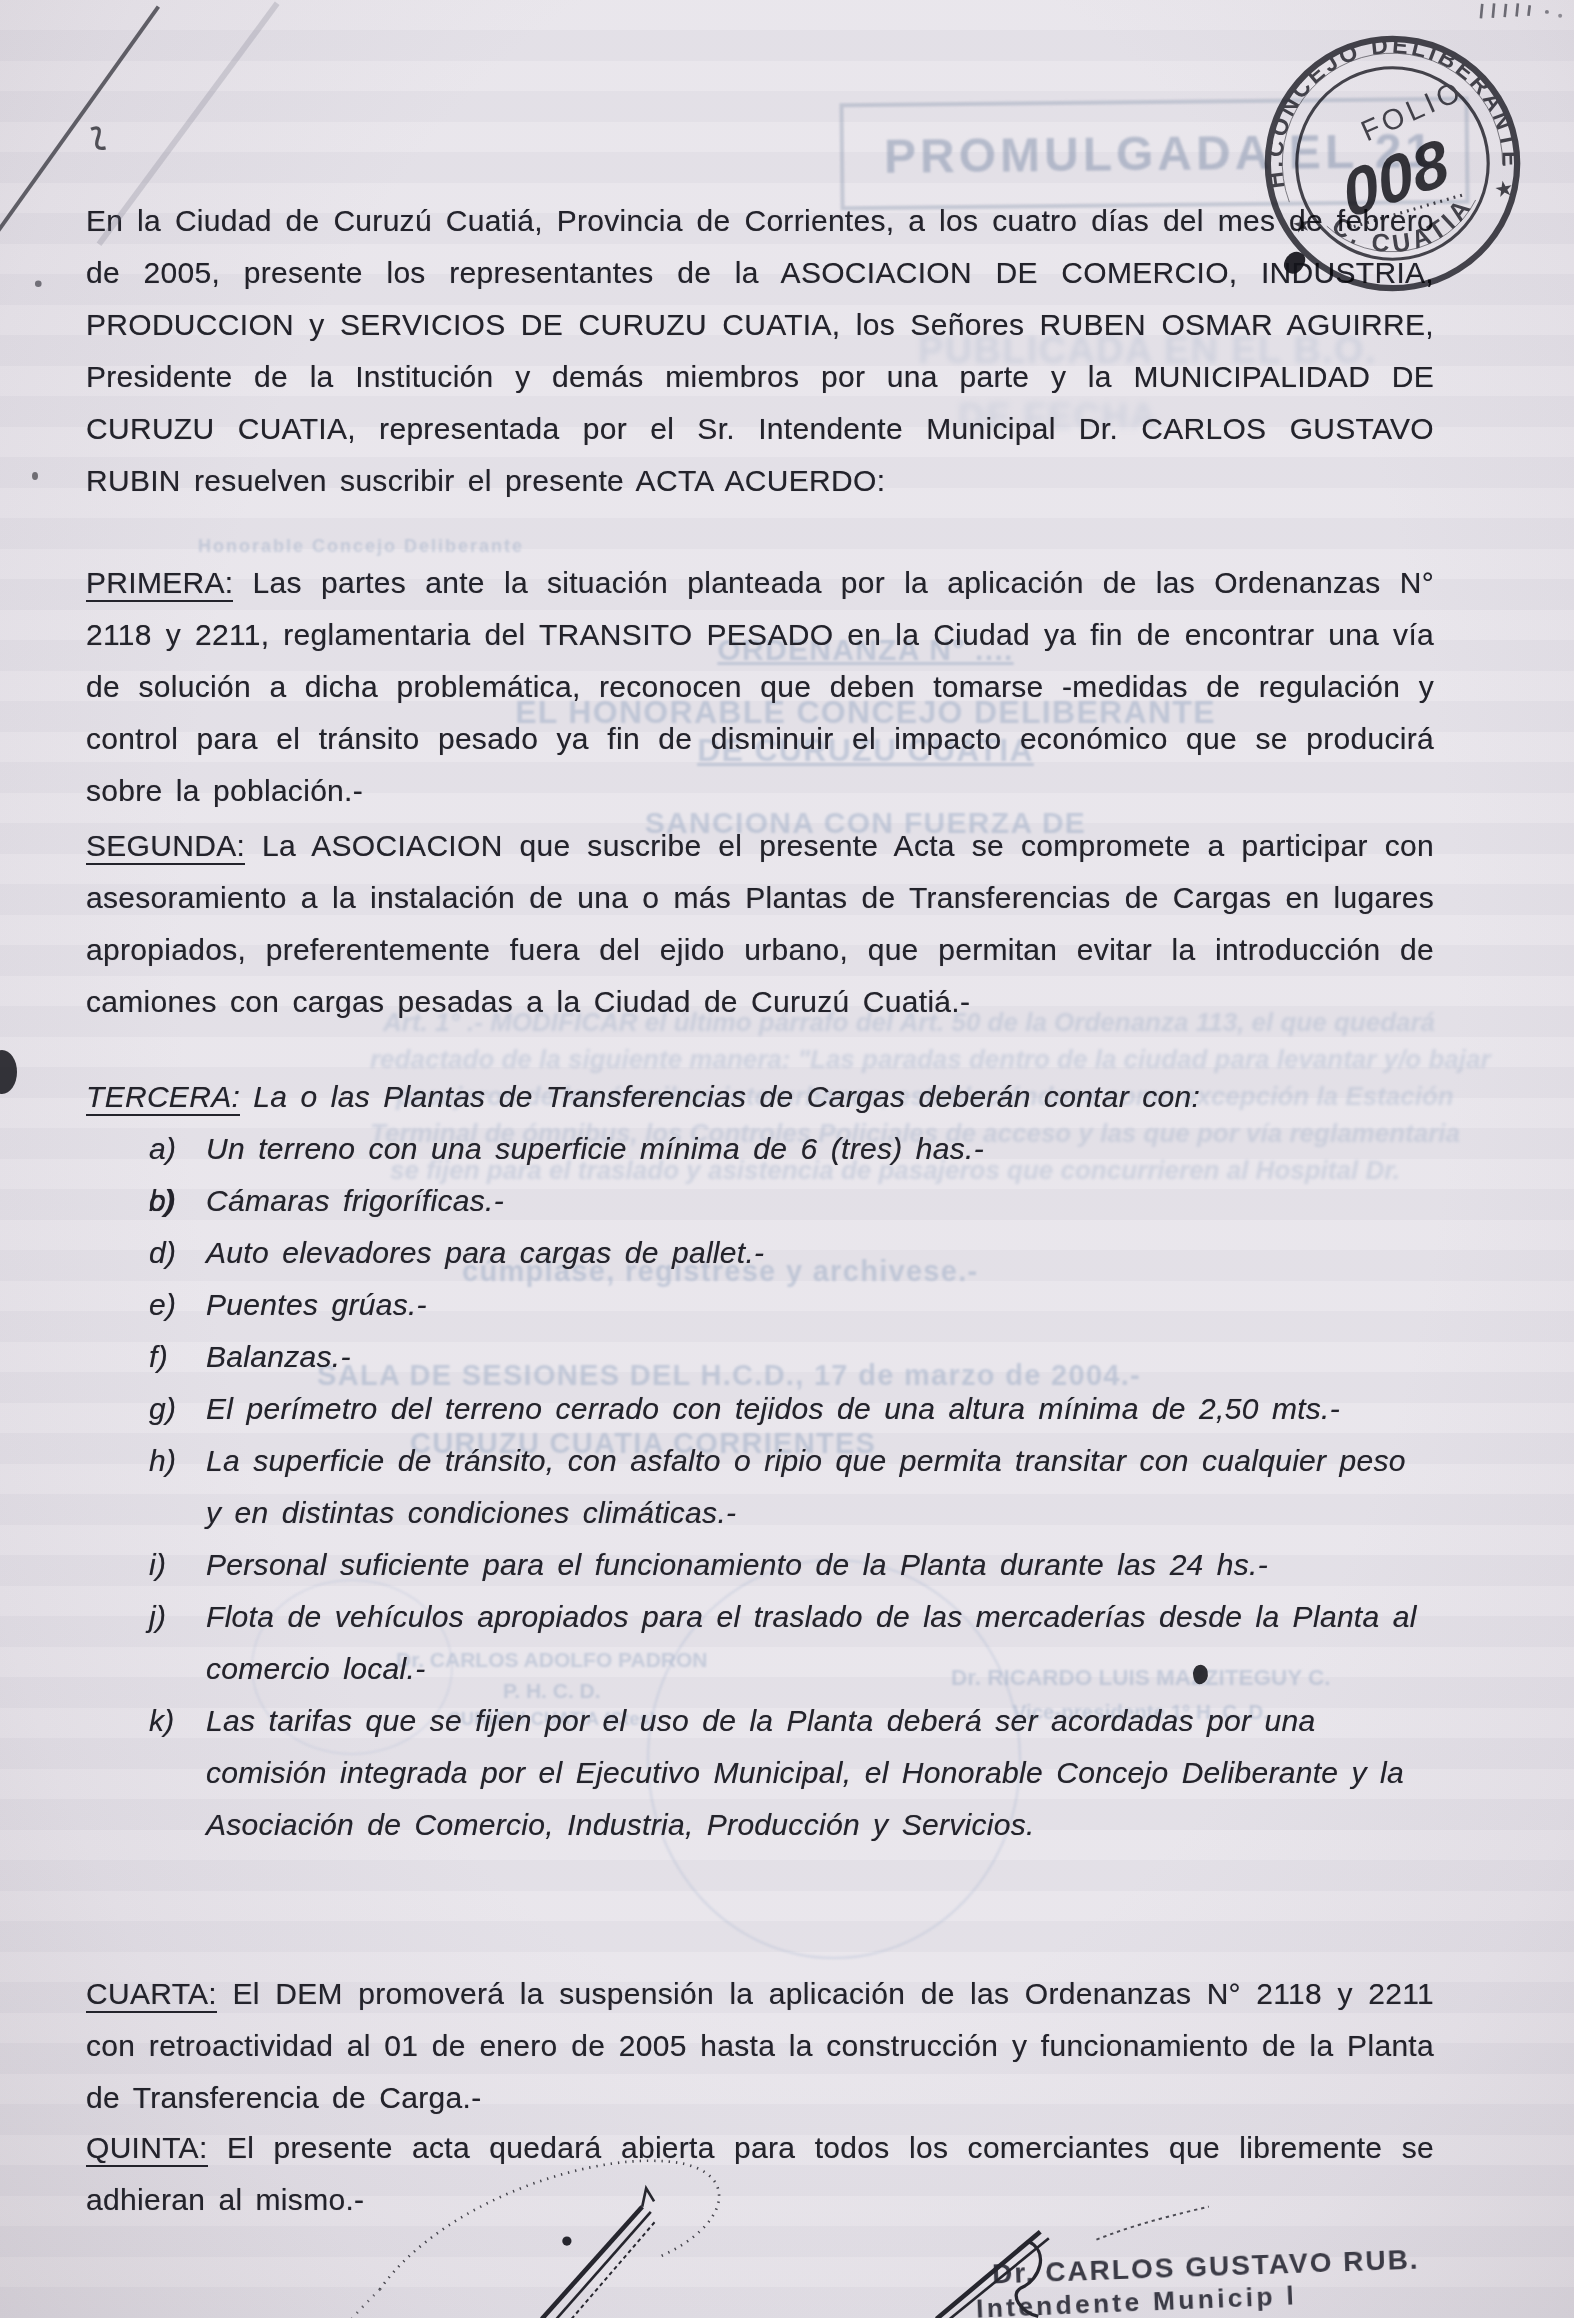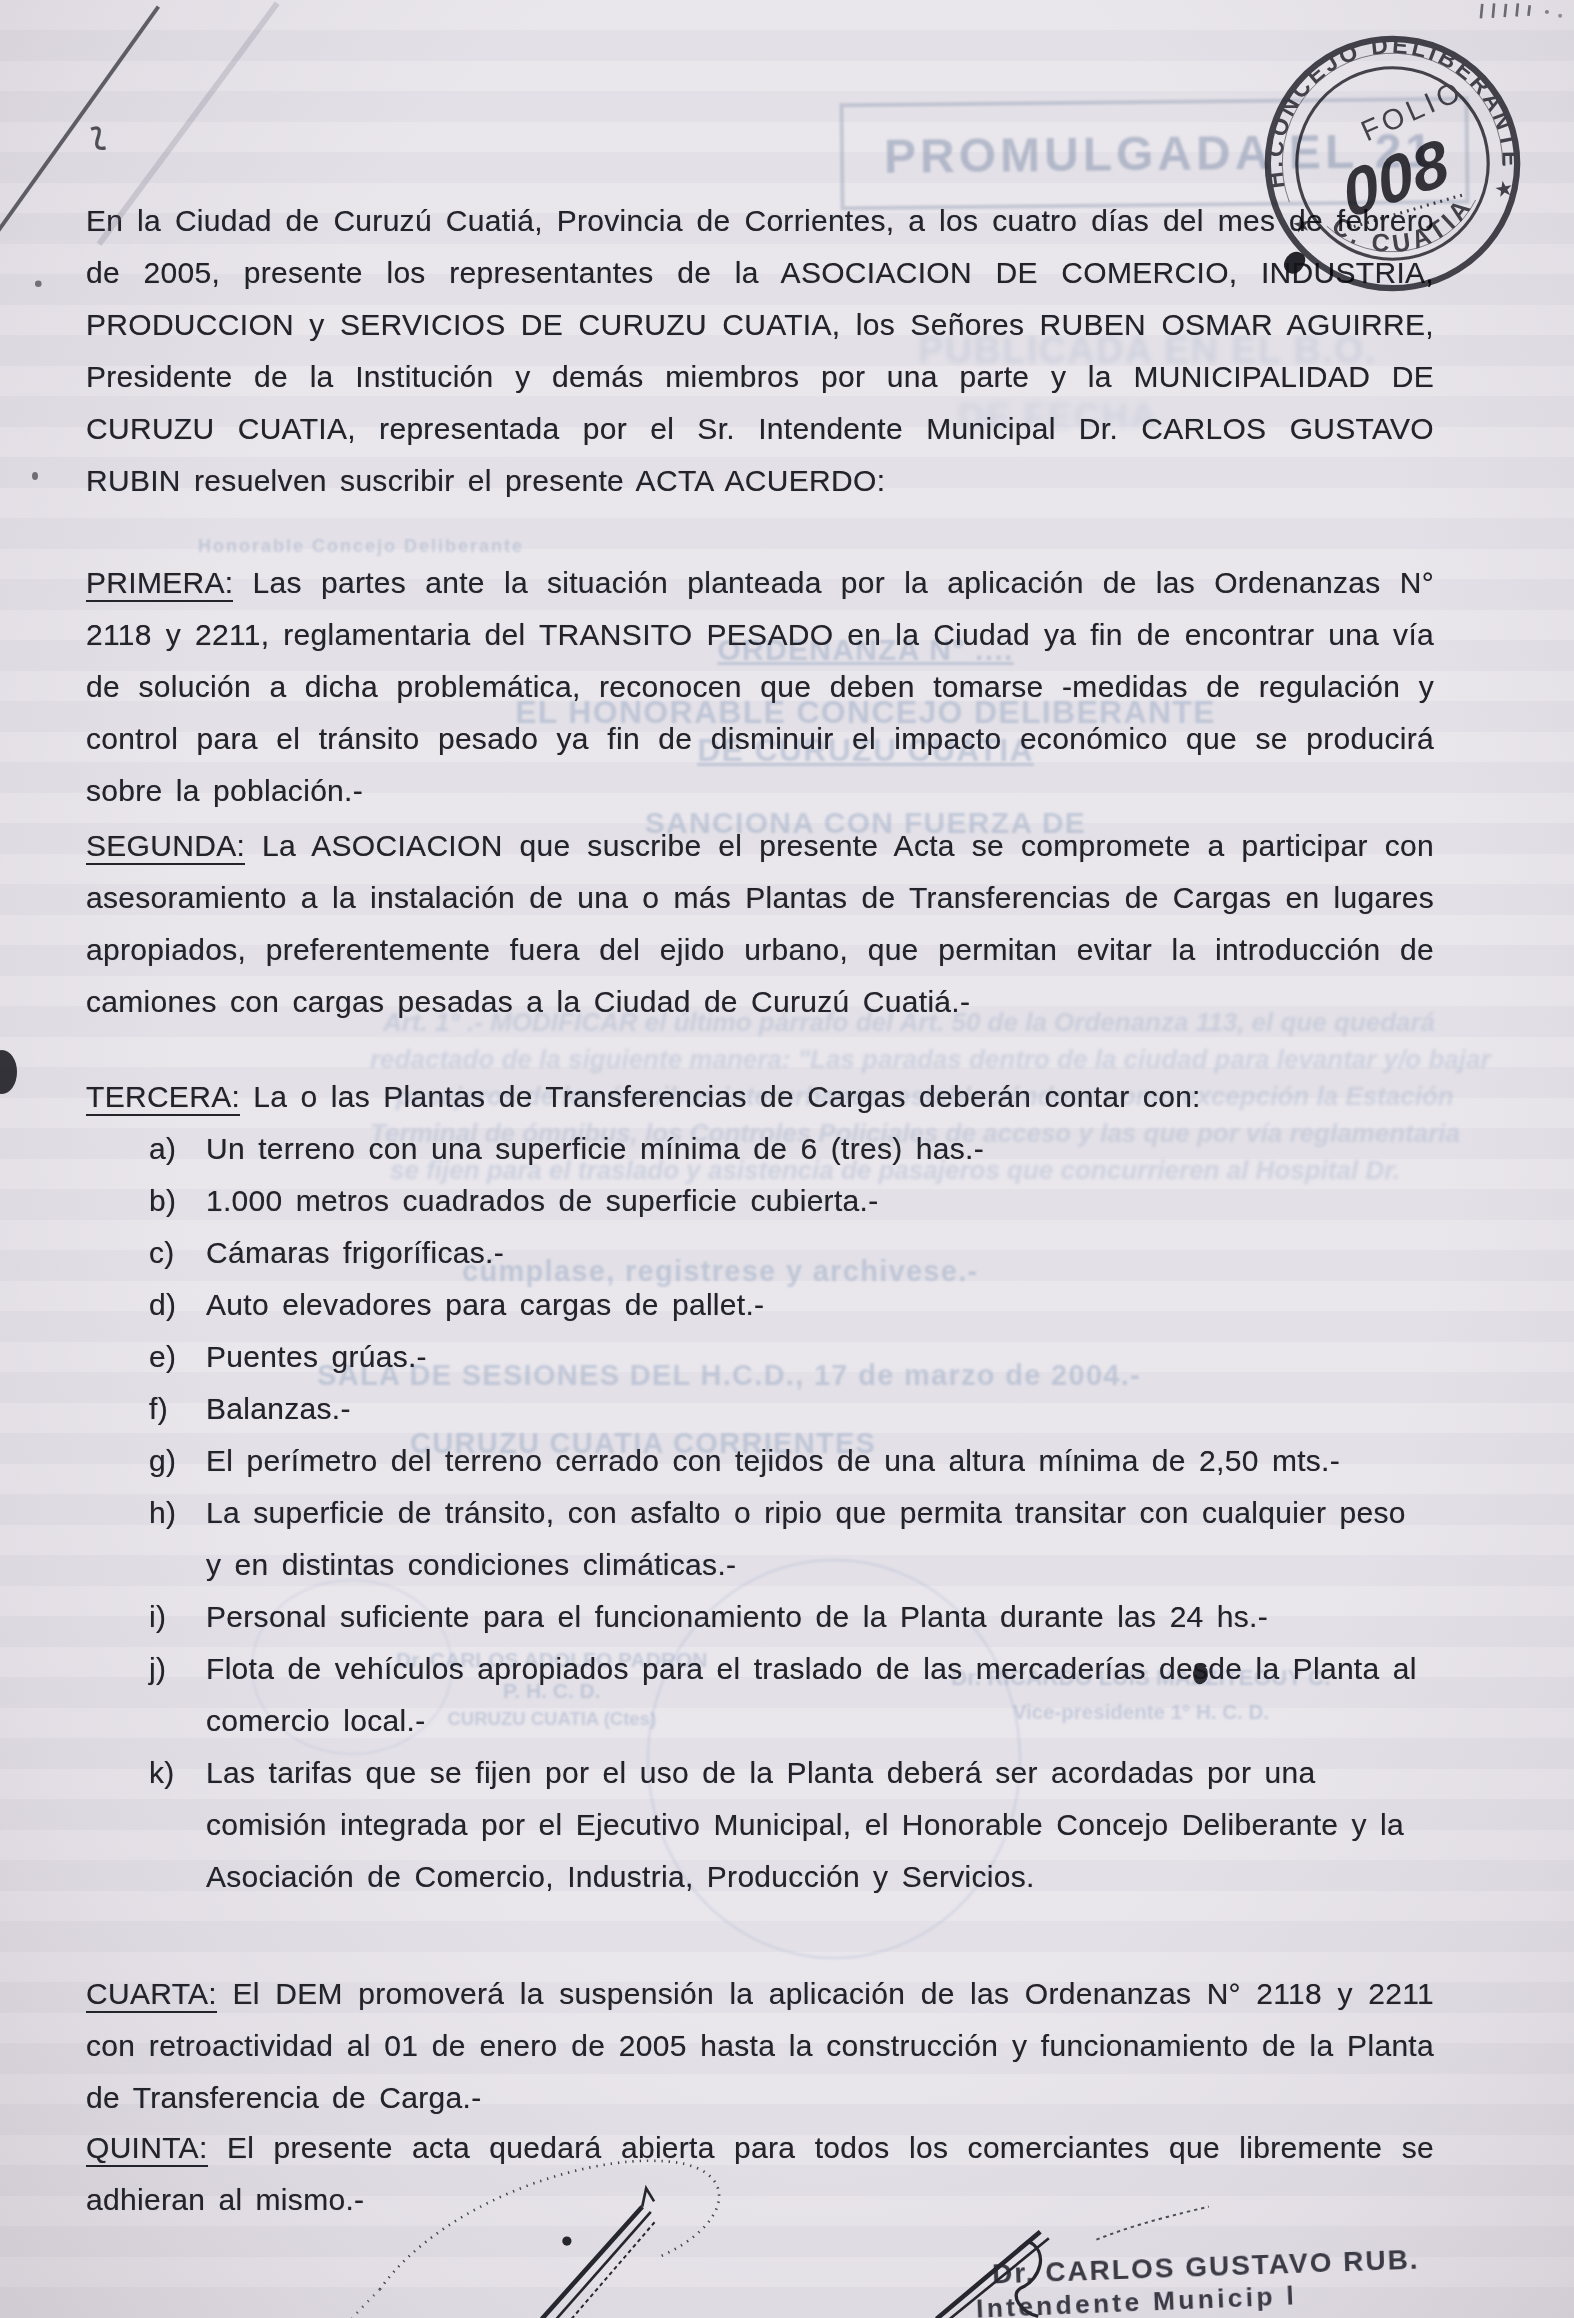--- a/index.html
+++ b/index.html
@@ -93,28 +93,28 @@
   <div class="typed" style="top:557px;">
     <span class="clabel">PRIMERA:</span>
     <span>Las partes ante la situación planteada por la aplicación de las Ordenanzas N° 2118 y 2211, reglamentaria del TRANSITO PESADO en la Ciudad ya fin de encontrar una vía de solución a dicha problemática, reconocen que deben tomarse -medidas de regulación y control para el tránsito pesado ya fin de disminuir el impacto económico que se producirá sobre la población.-</span>
   </div>
 
   <div class="typed" style="top:820px;">
     <span class="clabel">SEGUNDA:</span>
     <span>La ASOCIACION que suscribe el presente Acta se compromete a participar con asesoramiento a la instalación de una o más Plantas de Transferencias de Cargas en lugares apropiados, preferentemente fuera del ejido urbano, que permitan evitar la introducción de camiones con cargas pesadas a la Ciudad de Curuzú Cuatiá.-</span>
   </div>
 
-  <div class="typed" style="top:1071px;text-align:left;">
+  <div class="typed" style="top:1071px;text-align:left;font-style:italic;">
     <div>
       <span class="clabel">TERCERA:</span>
       <span>La o las Plantas de Transferencias de Cargas deberán contar con:</span>
     </div>
     <ol class="items">
       <li><span class="ltr">a)</span><span>Un terreno con una superficie mínima de 6 (tres) has.-</span></li>
-      <li><span class="ltr">b)</span><span>1.000 metros cuadrados de superficie cubierta.-</span></li>
+      <li><span class="ltr">b)</span></li>
       <li><span class="ltr">c)</span><span>Cámaras frigoríficas.-</span></li>
       <li><span class="ltr">d)</span><span>Auto elevadores para cargas de pallet.-</span></li>
       <li><span class="ltr">e)</span><span>Puentes grúas.-</span></li>
       <li><span class="ltr">f)</span><span>Balanzas.-</span></li>
       <li><span class="ltr">g)</span><span>El perímetro del terreno cerrado con tejidos de una altura mínima de 2,50 mts.-</span></li>
       <li><span class="ltr">h)</span><span>La superficie de tránsito, con asfalto o ripio que permita transitar con cualquier peso y en distintas condiciones climáticas.-</span></li>
       <li><span class="ltr">i)</span><span>Personal suficiente para el funcionamiento de la Planta durante las 24 hs.-</span></li>
       <li><span class="ltr">j)</span><span>Flota de vehículos apropiados para el traslado de las mercaderías desde la Planta al comercio local.-</span></li>
       <li><span class="ltr">k)</span><span>Las tarifas que se fijen por el uso de la Planta deberá ser acordadas por una comisión integrada por el Ejecutivo Municipal, el Honorable Concejo Deliberante y la Asociación de Comercio, Industria, Producción y Servicios.</span></li>
     </ol>

